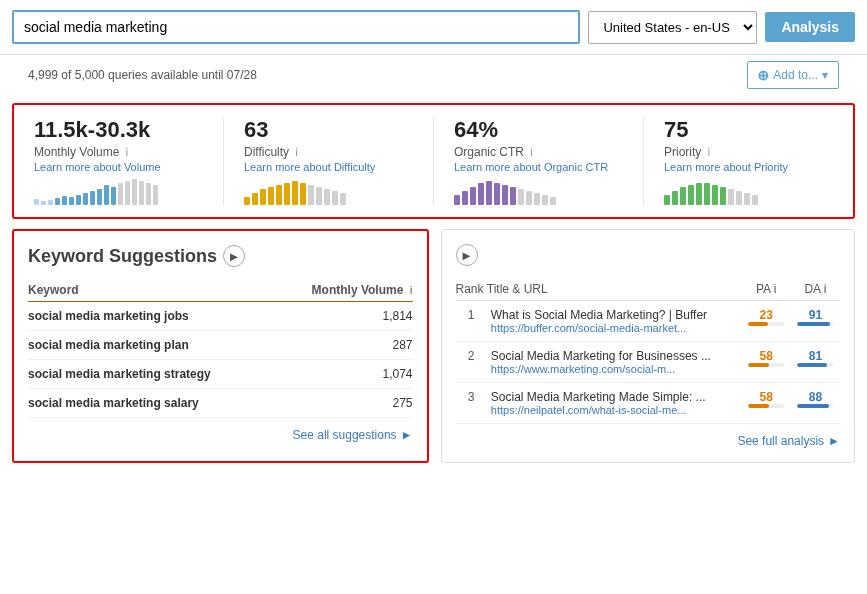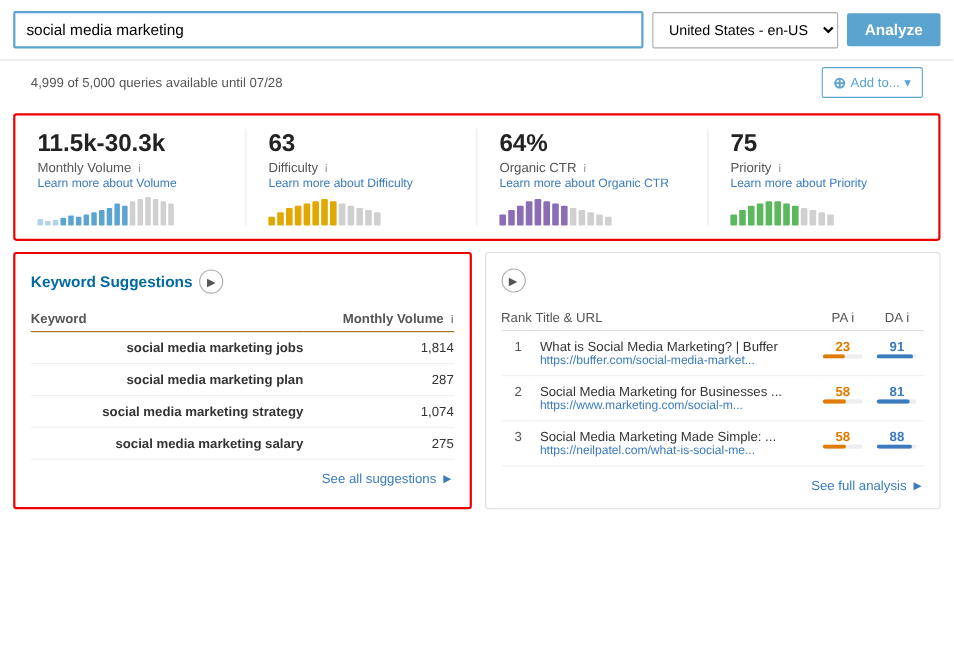--- a/index.html
+++ b/index.html
@@ -46,28 +46,28 @@
     .bar { border-radius: 1px; }
 
     
     .main-content { display: flex; gap: 0; margin: 10px 12px; gap: 12px; }
 
     
     .keyword-suggestions {
       flex: 1; border: 2px solid #e00; border-radius: 3px; padding: 14px;
     }
     .section-header { display: flex; align-items: center; gap: 6px; margin-bottom: 12px; }
-    .section-title { font-size: 14px; font-weight: bold; color: #0369a1; }
+    .section-title { font-size: 18px; font-weight: bold; color: #404040; }
     .section-arrow { display: inline-flex; align-items: center; justify-content: center; width: 22px; height: 22px; border: 1px solid #aaa; border-radius: 50%; color: #555; font-size: 13px; }
 
     .kw-table { width: 100%; border-collapse: collapse; }
     .kw-table th { text-align: left; font-size: 12px; color: #555; font-weight: bold; padding: 4px 0; border-bottom: 1px solid #a16207; }
     .kw-table th.right { text-align: right; }
     .kw-table td { padding: 7px 0; font-size: 12px; border-bottom: 1px solid #f0f0f0; }
-    .kw-table td.keyword { font-weight: bold; text-align: right; }
+    .kw-table td.keyword { font-weight: bold; }
     .kw-table td.volume { text-align: right; }
     .kw-table .info-icon { font-size: 10px; color: #888; margin-left: 3px; cursor: pointer; }
 
     .see-all-link { display: flex; align-items: center; justify-content: flex-end; margin-top: 10px; gap: 4px; font-size: 12px; color: #3a7abf; cursor: pointer; }
 
     
     .serp-analysis { flex: 1; border: 1px solid #ddd; border-radius: 3px; padding: 14px; }
     .serp-table { width: 100%; border-collapse: collapse; }
     .serp-table th { text-align: left; font-size: 12px; color: #555; font-weight: normal; padding: 4px 0; border-bottom: 1px solid #ddd; }
     .serp-table th.center { text-align: center; }
@@ -82,21 +82,21 @@
     .score-bar-fill { height: 100%; border-radius: 2px; }
 
     .see-full-link { display: flex; align-items: center; justify-content: flex-end; margin-top: 10px; gap: 4px; font-size: 12px; color: #3a7abf; cursor: pointer; }
   </style>
 </head>
 <body>
 
 <div class="search-bar-row">
   <input class="search-input" type="text" value="social media marketing" style="">
   <select class="region-select"><option>United States - en-US</option></select>
-  <button class="analyze-btn">Analyze</button>
+  <button class="analyze-btn">Analysis</button>
 </div>
 
 <div class="queries-row">
   <span>4,999 of 5,000 queries available until 07/28</span>
   <button class="add-to-btn">
     <span class="plus-icon">⊕</span>
     <span>Add to...</span>
     <span>▾</span>
   </button>
 </div>

